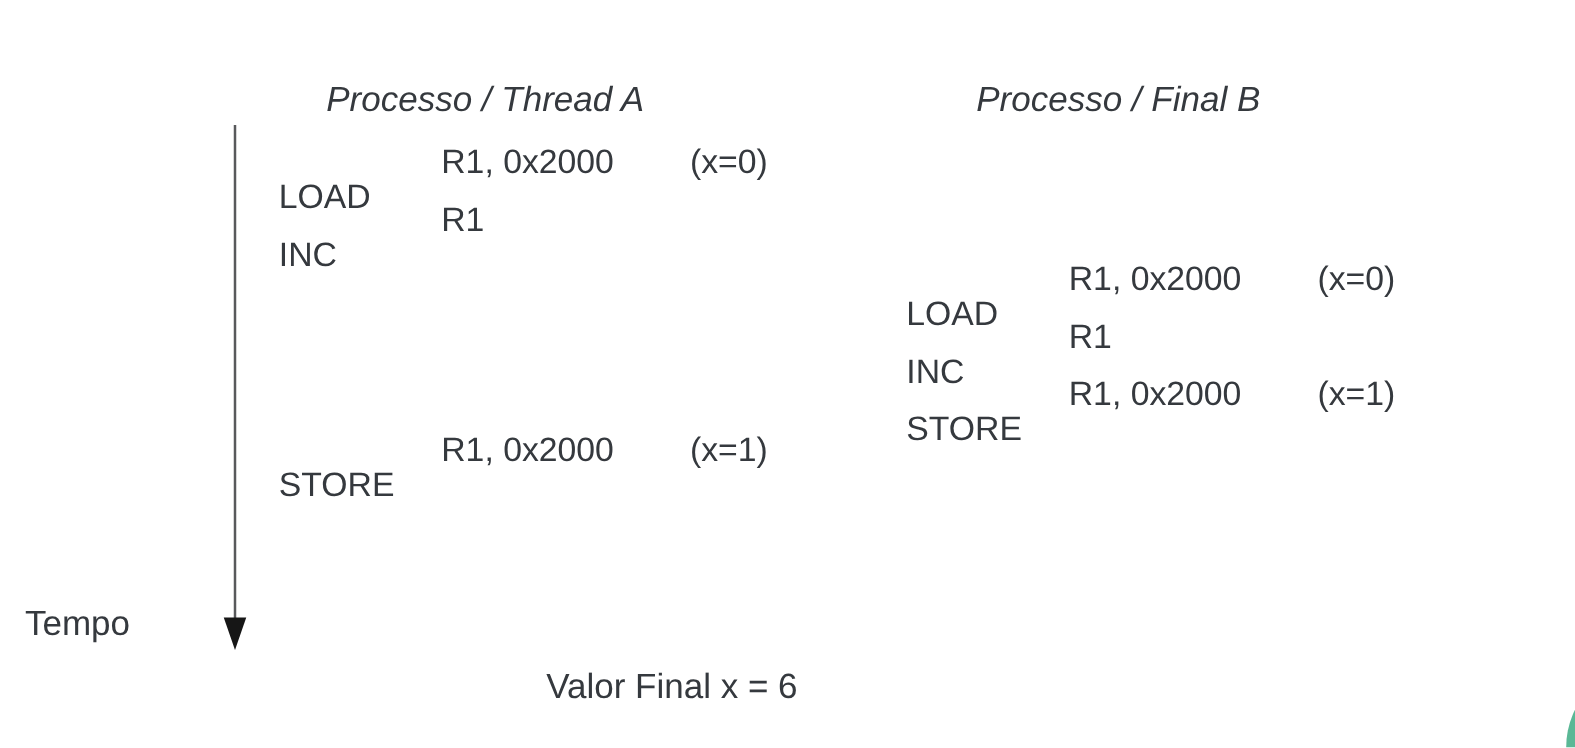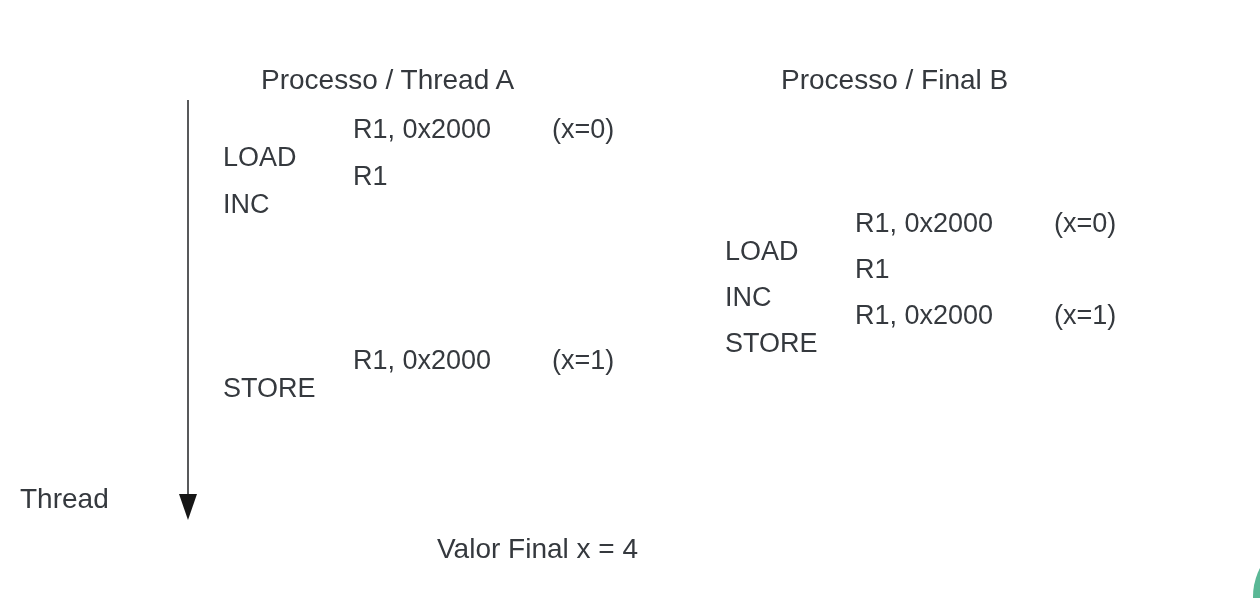--- a/index.html
+++ b/index.html
@@ -6,21 +6,21 @@
     --text-color:#35393e;
     --axis-color:#58595b;
     --arrow-color:#161616;
     --accent-color:#5ab896;
   }
   html,body{margin:0;padding:0;background:#ffffff;}
   .canvas{
     position:relative;width:1260px;height:598px;background:#ffffff;overflow:hidden;
     font-family:"Liberation Sans","DejaVu Sans",sans-serif;color:var(--text-color);
   }
-  .hdr{position:absolute;font-size:28px;line-height:30px;white-space:nowrap;}
+  .hdr{position:absolute;font-size:28px;line-height:30px;white-space:nowrap;font-style:italic;}
   .hdr-a{left:261px;top:65px;}
   .hdr-b{left:781px;top:65px;}
   .code-line{position:absolute;display:flex;font-size:27px;line-height:30px;white-space:nowrap;}
   .code-line .op{display:inline-block;width:130px;margin-top:28px;}
   .code-line .arg{display:inline-block;width:199px;}
   .col-a{left:223px;}
   .col-b{left:725px;}
   .r1{top:114px;}
   .r2{top:161px;}
   .r3{top:208px;}
@@ -46,21 +46,21 @@
 </head>
 <body>
 
 <div class="canvas">
 
   <div class="hdr hdr-a">Processo / Thread A</div>
   <div class="hdr hdr-b">Processo / Final B</div>
 
   <div class="axis-line"></div>
   <div class="axis-arrowhead"></div>
-  <div class="tempo">Thread</div>
+  <div class="tempo">Tempo</div>
 
   <div class="code-line col-a r1">
     <span class="op">LOAD</span>
     <span class="arg">R1, 0x2000</span>
     <span class="cmt">(x=0)</span>
   </div>
 
   <div class="code-line col-a r2">
     <span class="op">INC</span>
     <span class="arg">R1</span>
@@ -84,17 +84,17 @@
     <span class="arg">R1, 0x2000</span>
     <span class="cmt">(x=1)</span>
   </div>
 
   <div class="code-line col-a r6">
     <span class="op">STORE</span>
     <span class="arg">R1, 0x2000</span>
     <span class="cmt">(x=1)</span>
   </div>
 
-  <div class="valor">Valor Final x = 4</div>
+  <div class="valor">Valor Final x = 6</div>
 
   <div class="teal-circle"></div>
 
 </div>
 
 </body></html>

